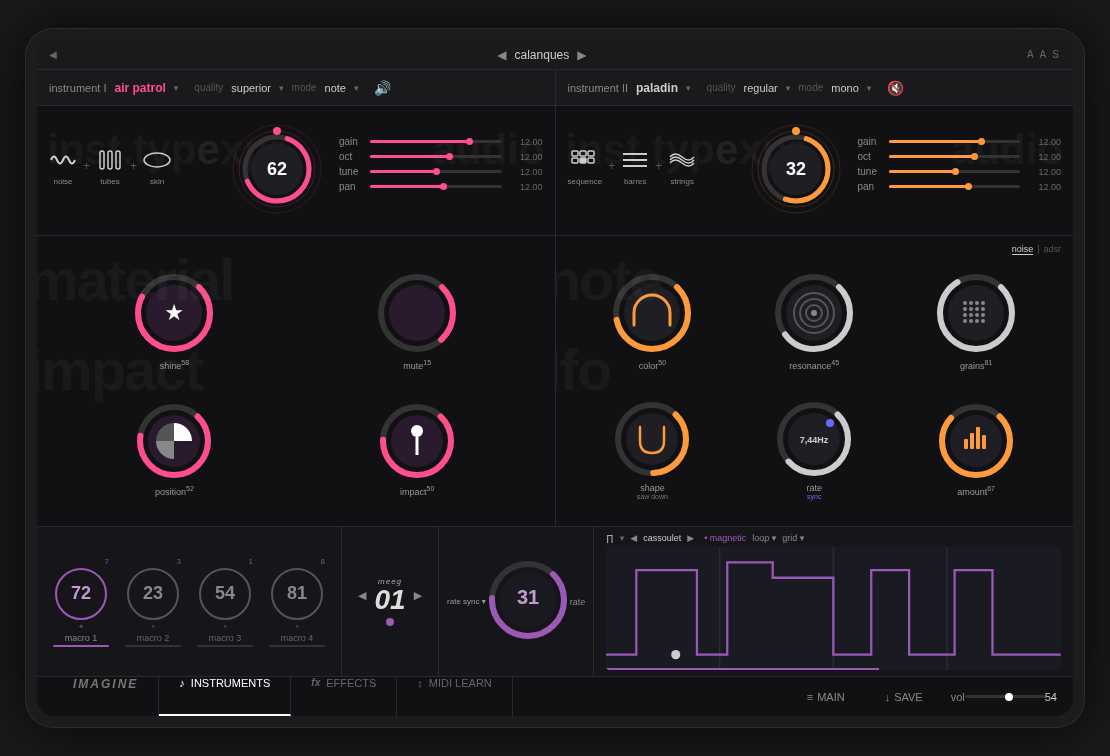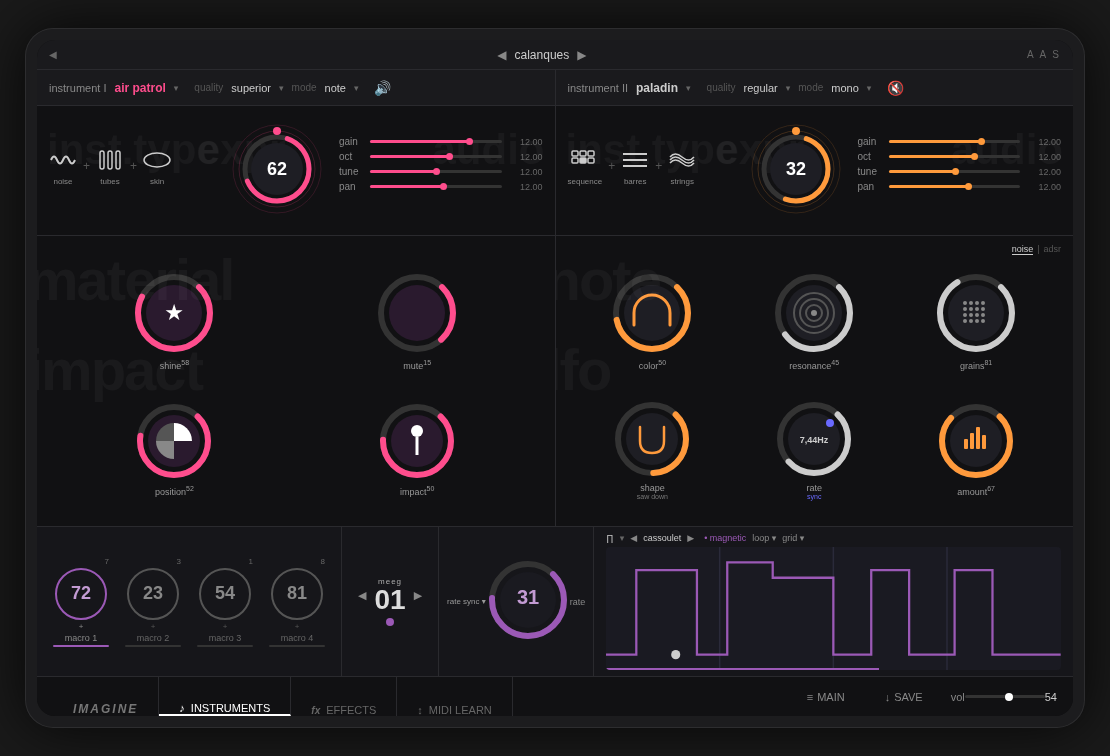--- a/index.html
+++ b/index.html
@@ -218,21 +218,21 @@
       background: #111113;
       border-top: 1px solid #2a2a2e;
       display: flex;
       align-items: center;
       padding: 0 16px;
       gap: 0;
       flex-shrink: 0;
     }
     .footer-tab {
       display: flex;
-      align-items: flex-end;
+      align-items: flex-start;
       gap: 6px;
       padding: 0 20px;
       height: 100%;
       font-size: 11px;
       color: #666;
       cursor: pointer;
       border-right: 1px solid #2a2a2e;
     }
     .footer-tab.active { color: #fff; }
     .footer-right {
@@ -748,21 +748,21 @@
           </div>
           <span style="font-size:8px;color:#555;">+</span>
           <span style="font-size:9px;color:#666;">macro 4</span>
           <div style="height:2px;width:56px;border-radius:1px;background:#333;"></div>
         </div>
       </div>
 
       <div style="display:flex;flex-direction:column;align-items:center;padding:0 16px;border-left:1px solid #2a2a2e;border-right:1px solid #2a2a2e;height:100%;justify-content:center;gap:4px;min-width:80px;">
         <div style="display:flex;align-items:center;gap:8px;">
           <span style="color:#888;font-size:11px;">◀</span>
-          <div style="display:flex;flex-direction:column;align-items:center;">
+          <div style="display:flex;flex-direction:column;align-items:center;font-style:italic;">
             <span style="font-size:8px;color:#aaa;letter-spacing:1px;">meeg</span>
             <span style="font-size:28px;font-weight:700;color:#ddd;line-height:1;">01</span>
           </div>
           <span style="color:#888;font-size:11px;">▶</span>
         </div>
         <div style="width:8px;height:8px;border-radius:50%;background:#9b59b6;"></div>
       </div>
 
       <div style="display:flex;align-items:center;padding:0 8px;gap:2px;position:relative;">
         <span style="font-size:8px;color:#999;">rate sync ▾</span>

